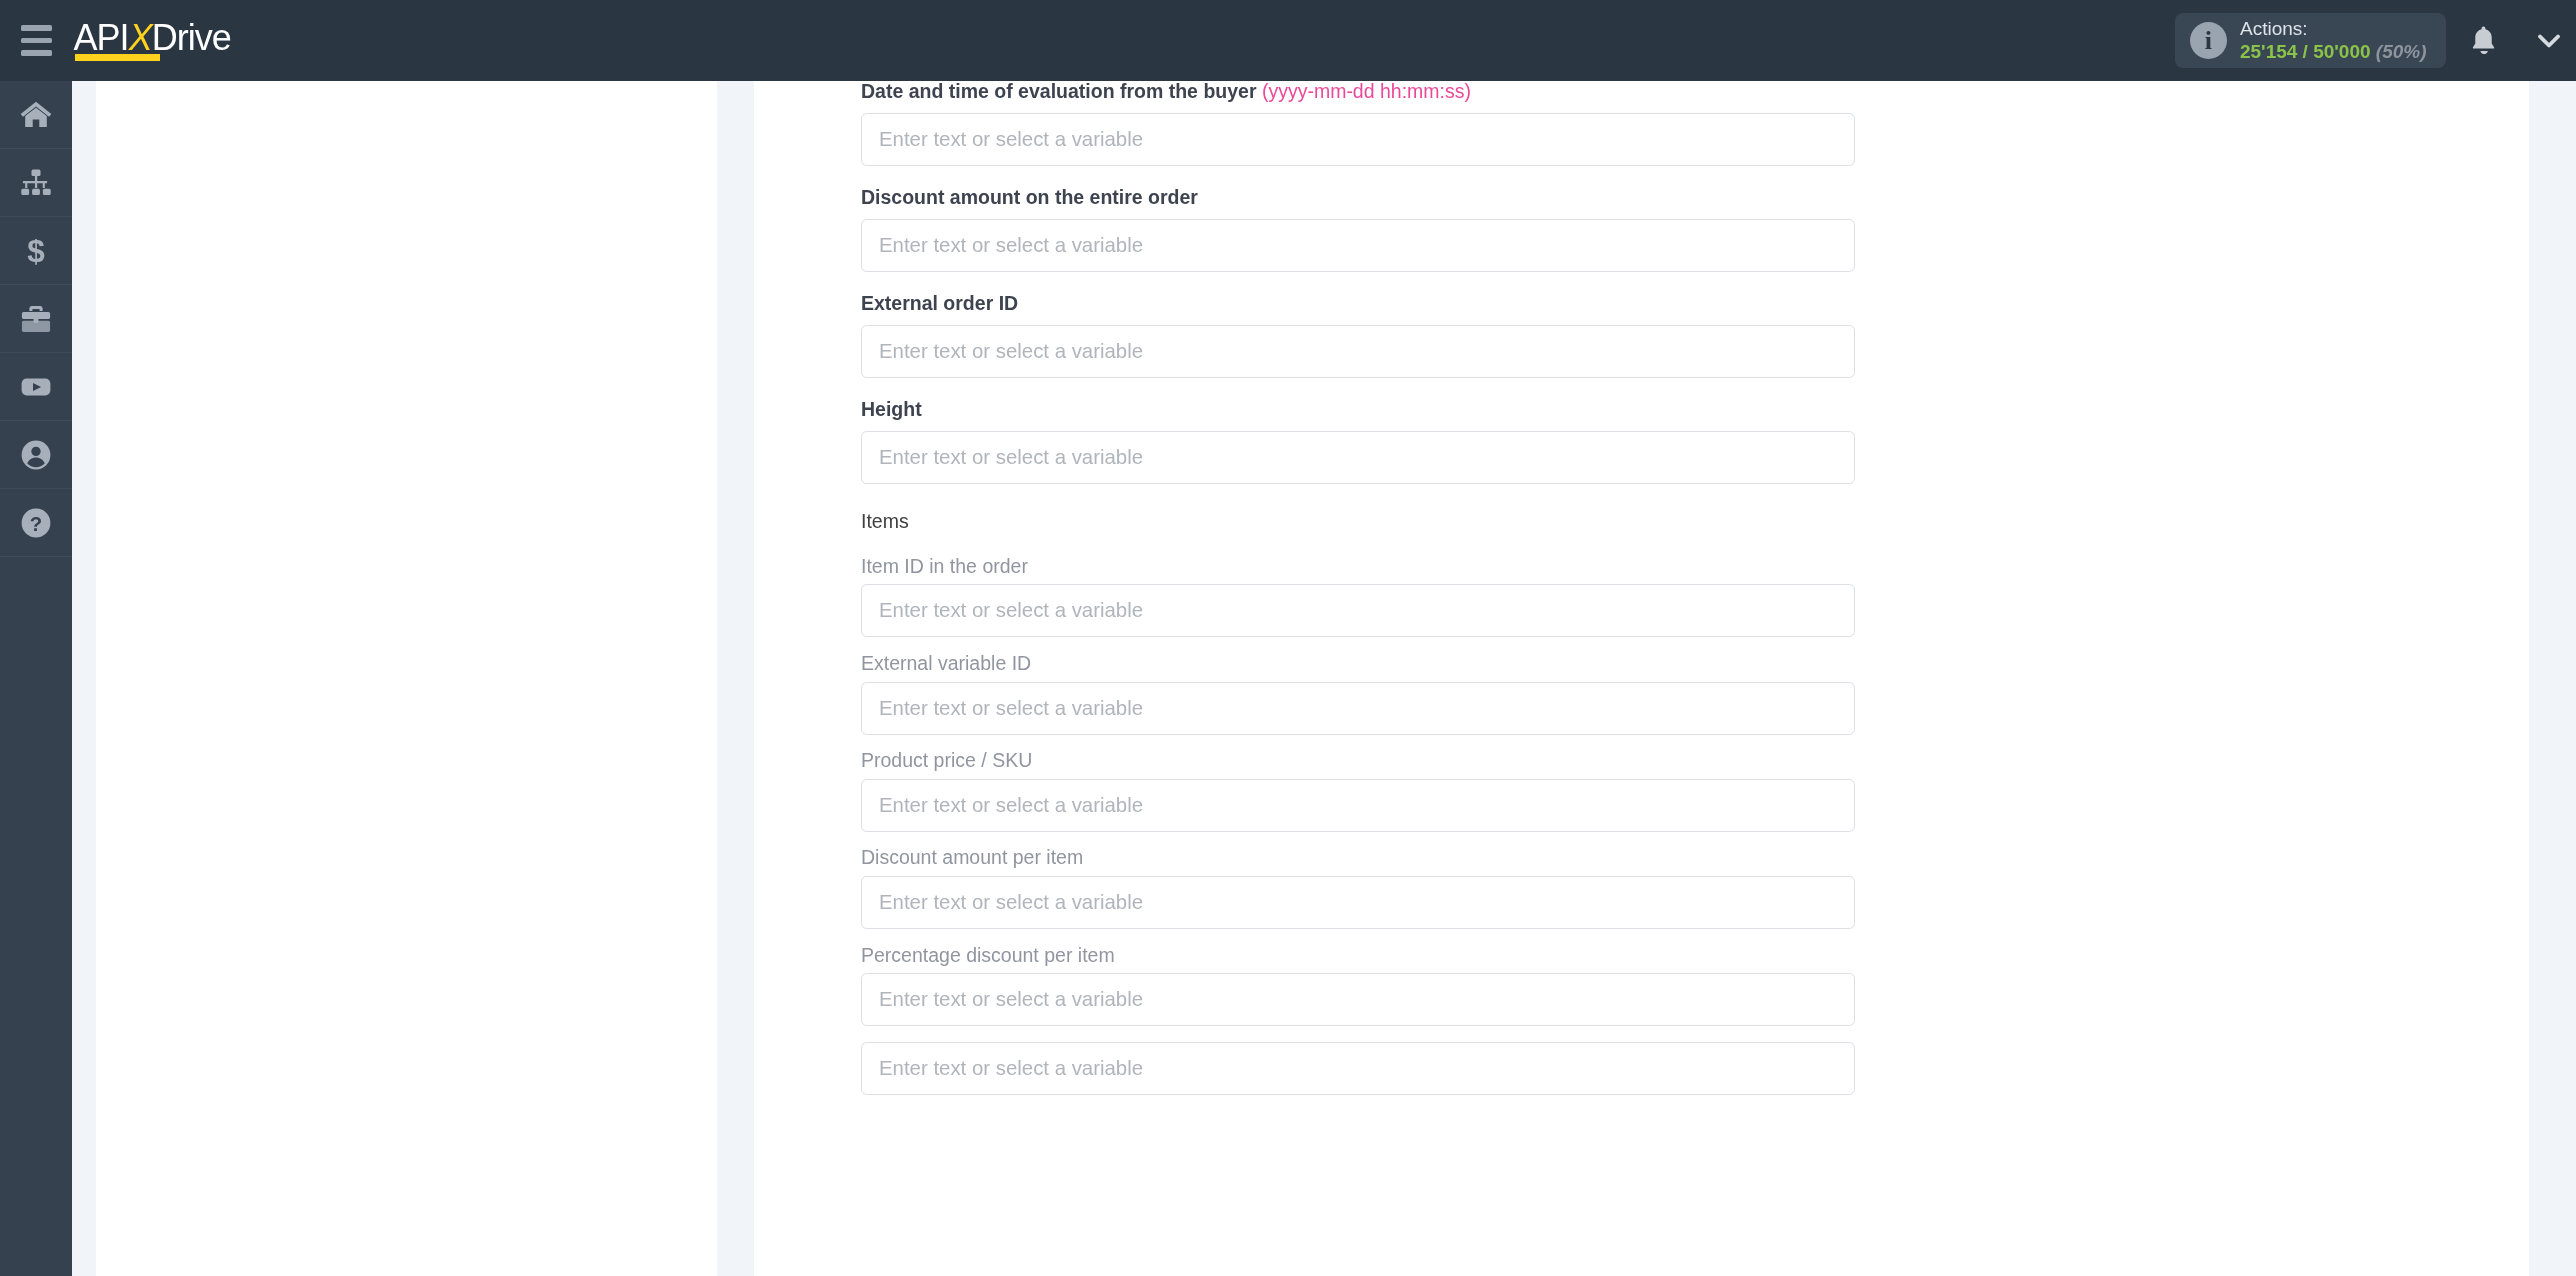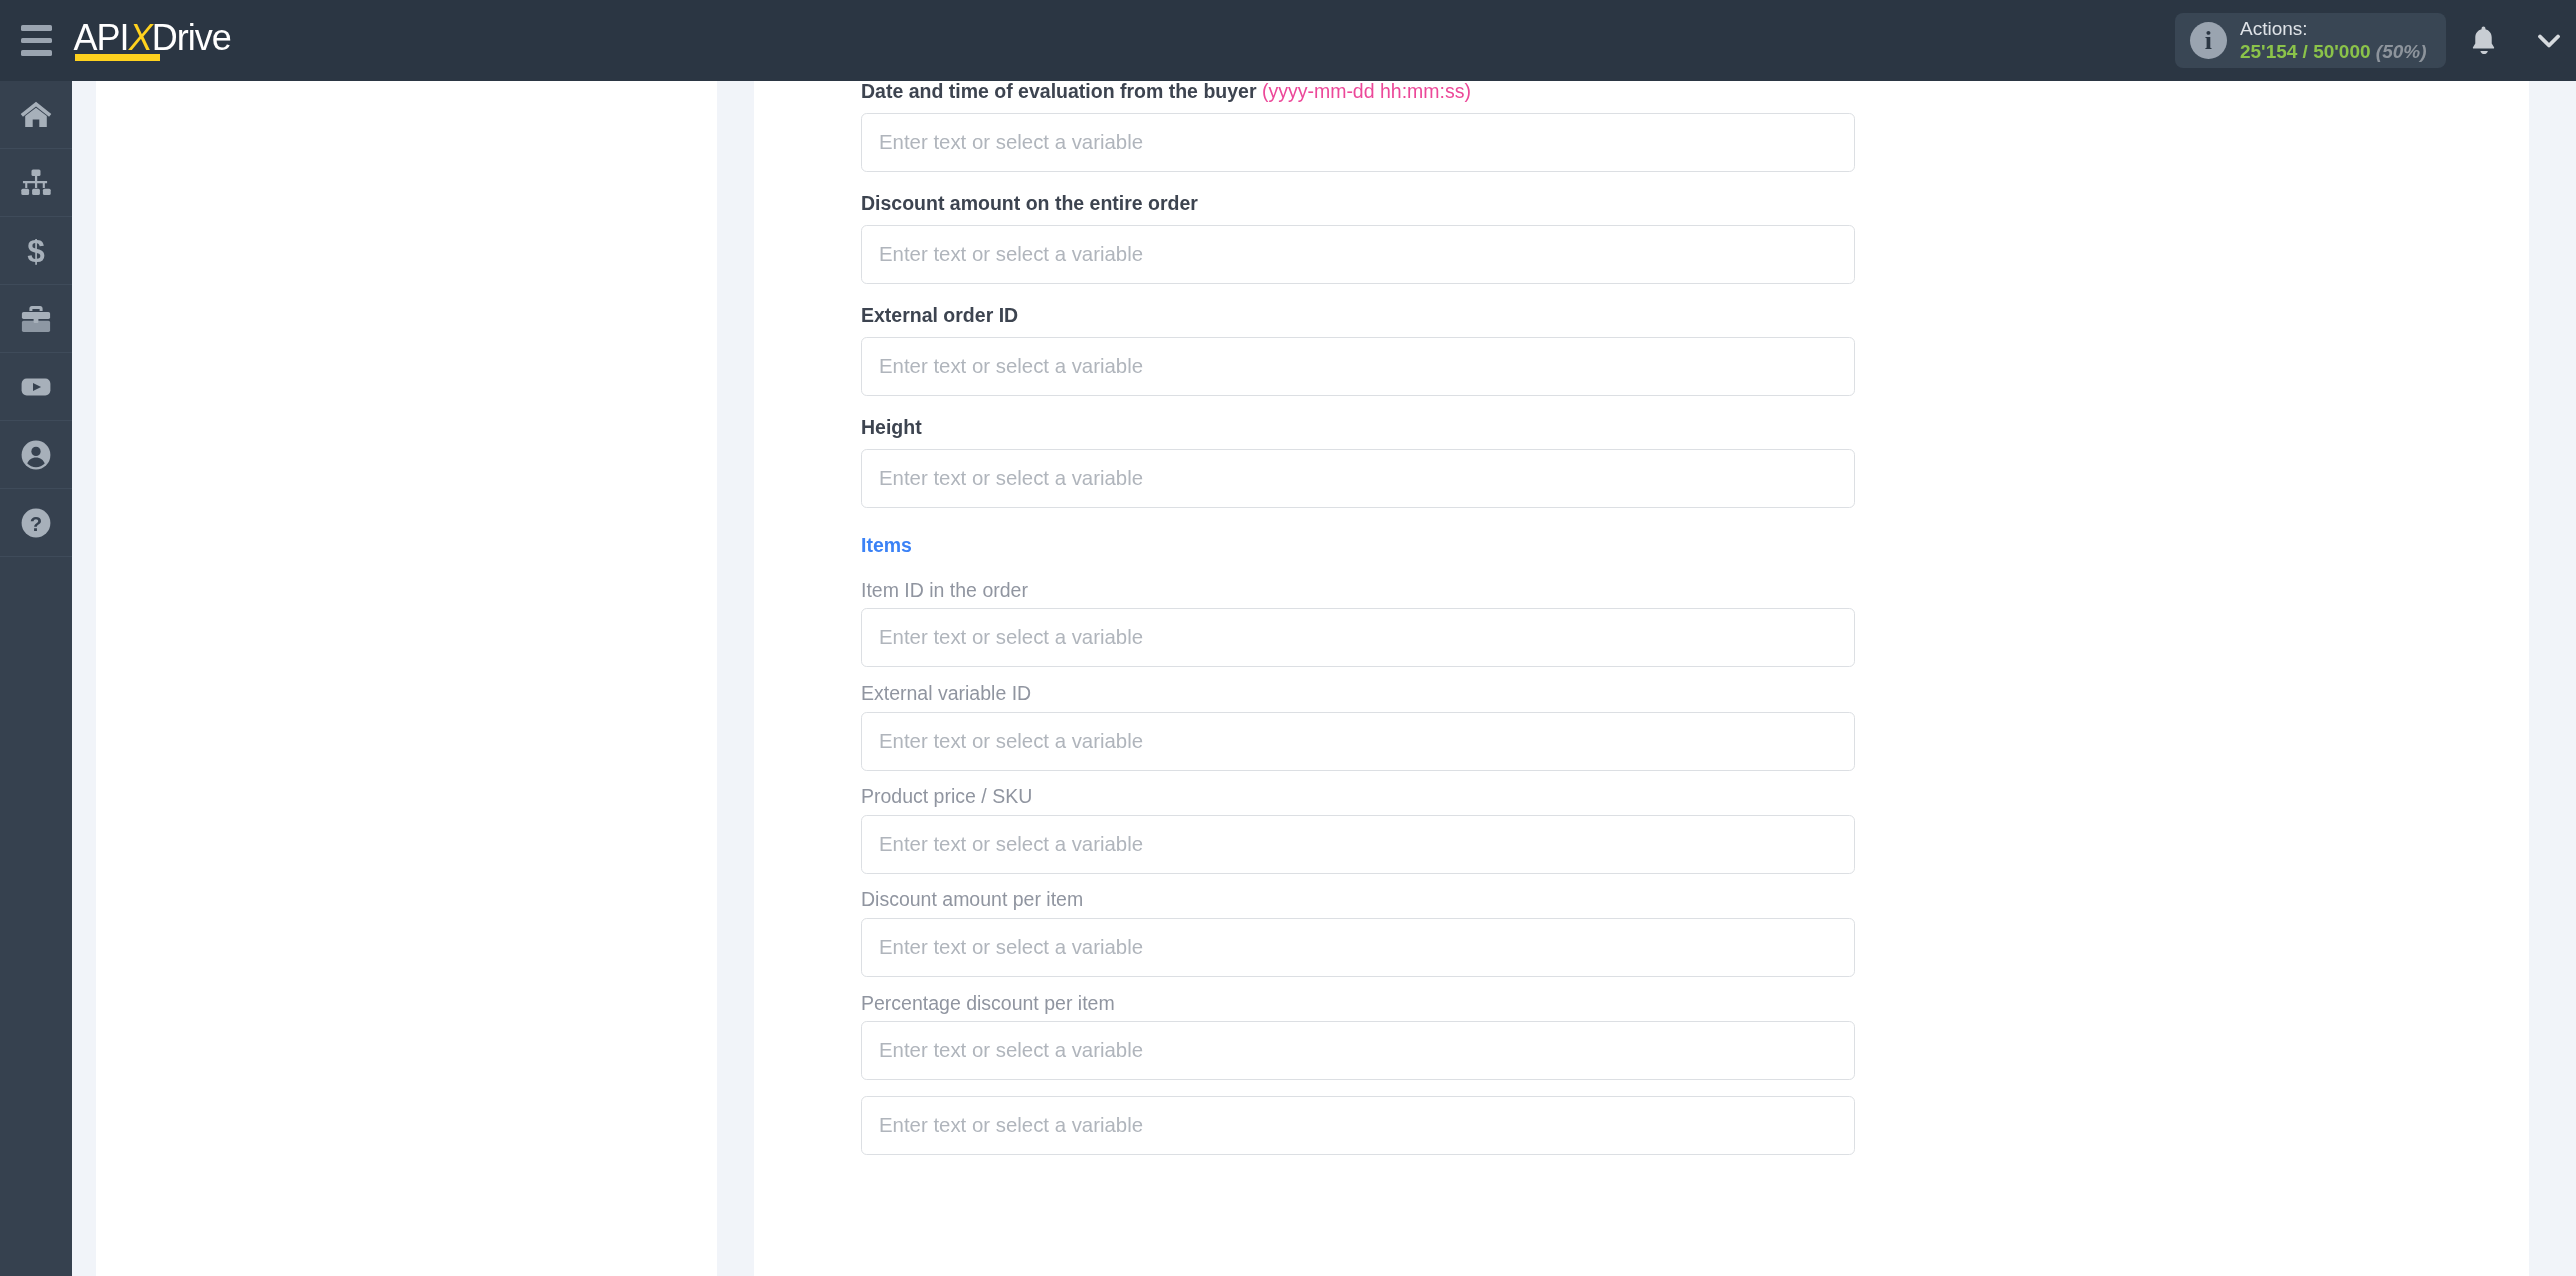--- a/index.html
+++ b/index.html
@@ -200,38 +200,38 @@
     margin-bottom: 10.6px;
     white-space: nowrap;
   }
   .field-label .hint {
     font-weight: normal;
     color: #ec4899;
   }
 
   .field-input {
     width: 994px;
-    height: 59px;
+    height: 53px;
     border: 1.6px solid #dcdfe3;
     border-radius: 5.7px;
     background: #ffffff;
     font-family: "Liberation Sans", sans-serif;
     font-size: 20.4px;
     color: #b91c1c;
     padding: 0 17px;
     outline: none;
     display: block;
   }
   .field-input::placeholder { color: #b0b5bc; }
 
   
   .section-title {
     font-size: 19.5px;
-    font-weight: bold;
-    color: #3b82f6;
+    font-weight: normal;
+    color: #404040;
     line-height: 1.1;
     margin-top: 27px;
     margin-bottom: 23px;
   }
 
   
   .field-group.sub { margin-bottom: 15.5px; }
   .field-group.sub .field-label {
     font-size: 19.5px;
     font-weight: normal;

